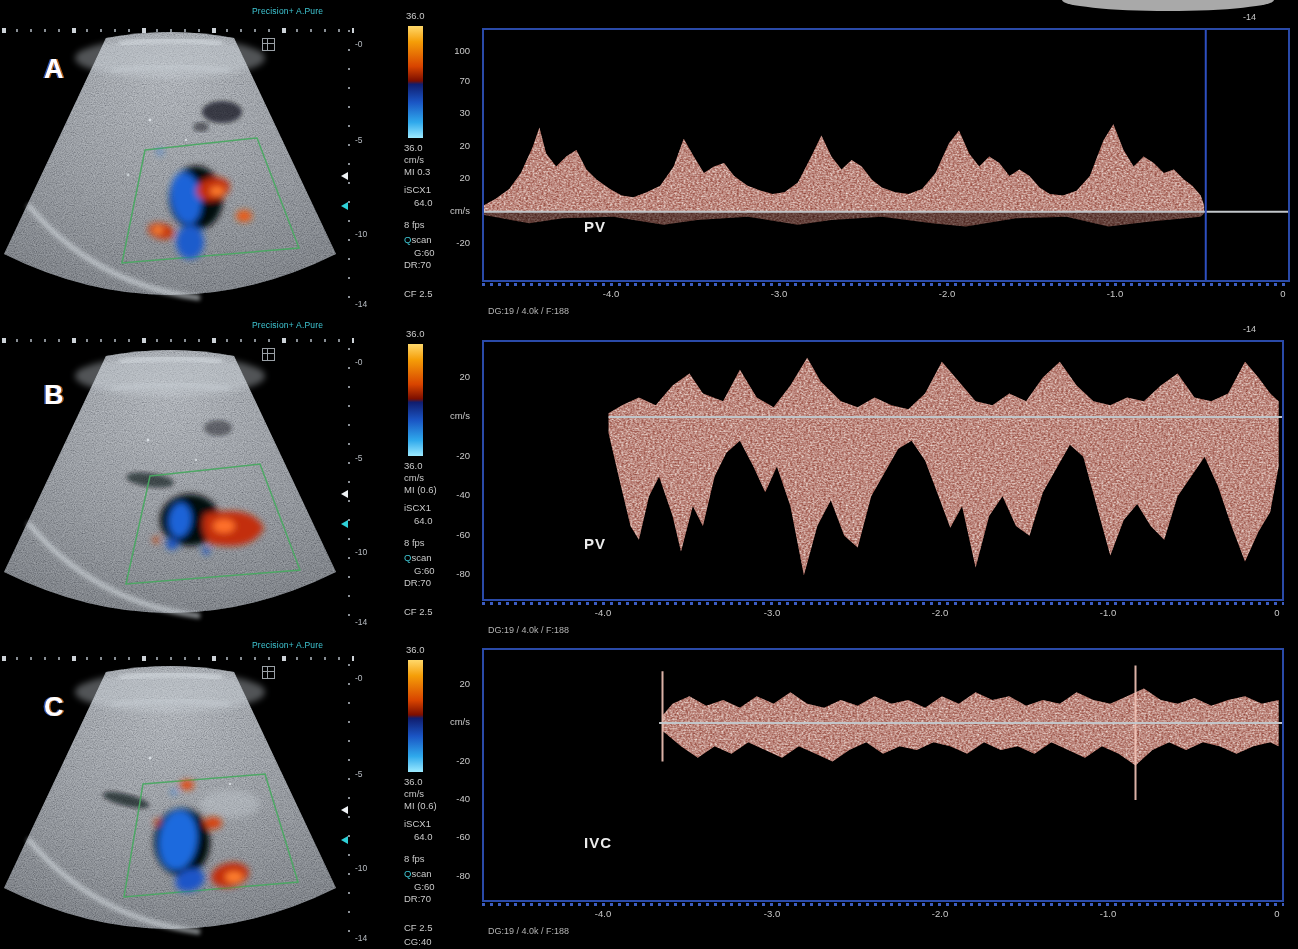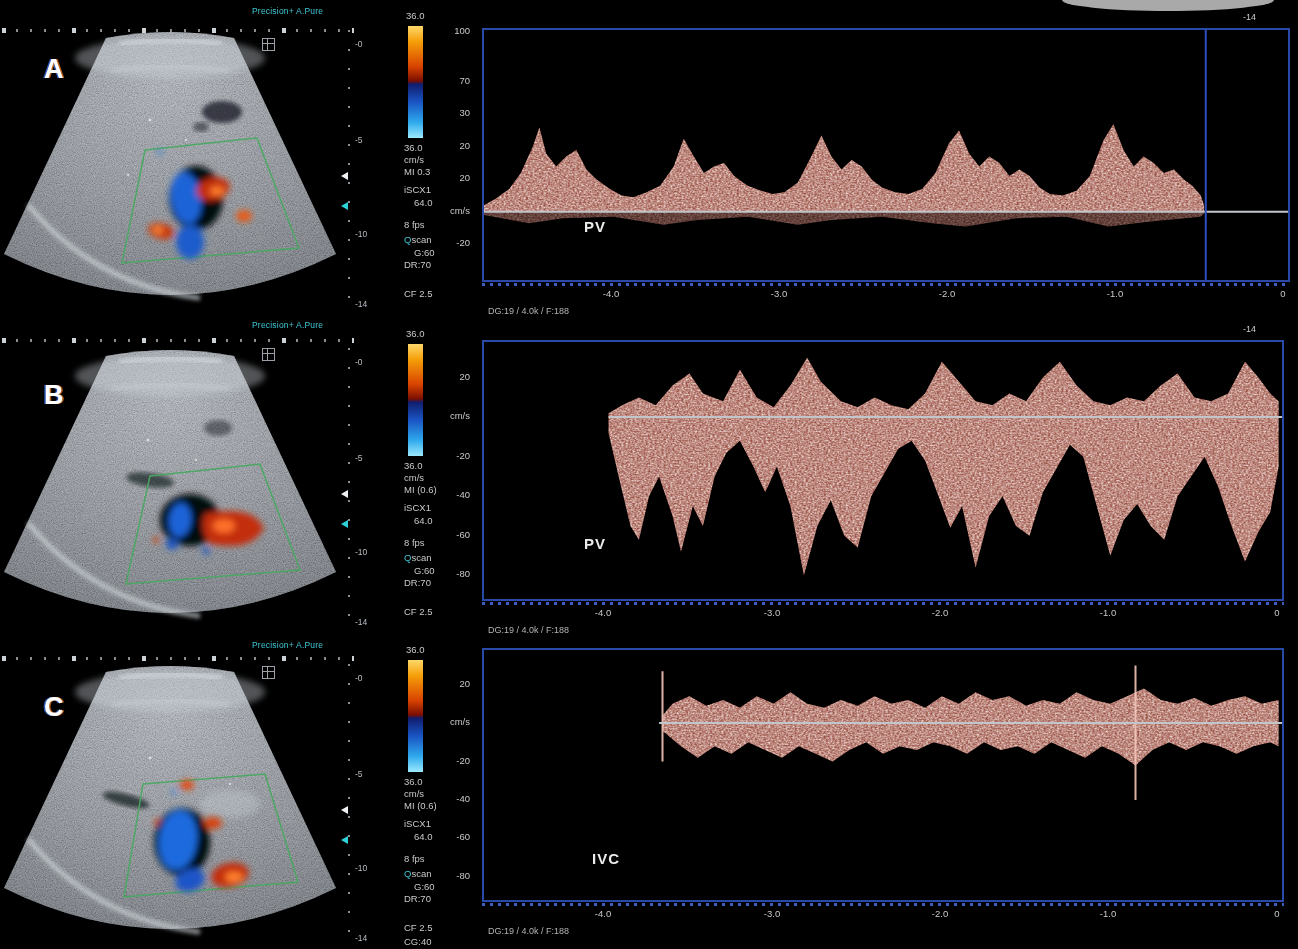--- a/index.html
+++ b/index.html
@@ -162,21 +162,21 @@
         <div class="p-line" style="top: 197px; left: 16px;">64.0</div>
         <div class="p-line" style="top: 219px;">8 fps</div>
         <div class="p-line" style="top: 234px;"><span class="cyan">Q</span>scan</div>
         <div class="p-line" style="top: 247px; left: 16px;">G:60</div>
         <div class="p-line" style="top: 259px;">DR:70</div>
         <div class="p-line" style="top: 288px;">CF 2.5</div>
       </div>
     <div class="chart-wrap">
       <div class="corner" style="top: 12px;">-14</div>
       <div class="yticks" style="top: 28px; height: 250px; left: 0px; width: 36px;">
-          <span style="top: 2px;">100</span>
+          <span style="top: 22px;">100</span>
           <span style="top: 52px;">70</span>
           <span style="top: 84px;">30</span>
           <span style="top: 117px;">20</span>
           <span style="top: 149px;">20</span>
           <span style="top: 182px;">cm/s</span>
           <span style="top: 214px;">-20</span>
         </div>
       <div class="chart-box" style="left: 42px; top: 28px; width: 804px; height: 250px;">
         <svg class="spec" preserveAspectRatio="none" viewBox="0 0 804 250" width="804" height="250">
           <path fill="#6e1f12" d="M0.0,181.8L0.0,175.3L11.7,168.8L25.2,159.1L36.9,142.9L48.7,116.9L55.4,97.4L62.1,123.4L72.2,136.4L82.2,126.6L92.3,120.1L102.4,139.6L112.5,149.4L125.9,159.1L137.6,165.6L149.4,167.2L162.8,162.3L176.2,155.8L189.7,136.4L199.7,108.8L209.8,126.6L219.9,142.9L230.0,136.4L240.0,133.1L250.1,146.1L263.5,155.8L277.0,160.7L288.7,164.0L300.5,162.3L313.9,152.6L327.3,126.6L337.4,105.5L347.4,126.6L357.5,139.6L367.6,129.9L377.7,136.4L387.7,149.4L397.8,157.5L411.2,162.3L424.7,164.0L438.1,159.1L451.5,142.9L464.9,113.6L475.0,100.6L485.1,123.4L495.2,136.4L505.2,126.6L515.3,133.1L525.4,146.1L535.4,139.6L545.5,146.1L555.6,157.5L565.7,164.0L579.1,165.6L592.5,160.7L605.9,146.1L619.4,110.4L629.4,94.2L639.5,120.1L649.6,136.4L659.6,126.6L669.7,133.1L679.8,142.9L689.9,139.6L699.9,149.4L708.3,155.8L716.7,165.6L720.1,175.3L720.1,181.8Z"></path>
@@ -391,21 +391,21 @@
           <path fill="#6e1f12" d="M178.5,73.1L178.5,65.4L188.6,53.8L205.4,46.2L222.2,55.8L239.1,50.0L255.9,57.7L272.7,46.2L289.6,53.8L306.4,42.3L323.2,53.8L340.1,57.7L356.9,50.0L373.7,55.8L390.6,46.2L407.4,53.8L424.3,50.0L441.1,57.7L457.9,46.2L474.8,53.8L491.6,42.3L508.4,50.0L525.3,46.2L542.1,55.8L558.9,50.0L575.8,53.8L592.6,42.3L609.4,50.0L626.3,53.8L643.1,46.2L659.9,38.5L676.8,50.0L693.6,53.8L710.5,48.1L727.3,55.8L744.1,50.0L761.0,46.2L777.8,53.8L794.6,50.0L794.6,73.1Z"></path>
           <path fill="#6e1f12" d="M178.5,73.1L178.5,80.8L197.0,96.2L213.8,107.7L230.6,96.2L247.5,103.8L264.3,92.3L281.2,100.0L298.0,107.7L314.8,96.2L331.7,103.8L348.5,111.5L365.3,100.0L382.2,92.3L399.0,103.8L415.8,96.2L432.7,100.0L449.5,92.3L466.3,96.2L483.2,103.8L500.0,92.3L516.8,100.0L533.7,96.2L550.5,103.8L567.4,92.3L584.2,100.0L601.0,107.7L617.9,96.2L634.7,103.8L651.5,115.4L668.4,100.0L685.2,92.3L702.0,100.0L718.9,92.3L735.7,96.2L752.5,103.8L769.4,96.2L786.2,92.3L794.6,96.2L794.6,73.1Z" opacity="1"></path>
           <g filter="url(#sp-pink)">
             <path fill="#fff" d="M178.5,73.1L178.5,65.4L188.6,53.8L205.4,46.2L222.2,55.8L239.1,50.0L255.9,57.7L272.7,46.2L289.6,53.8L306.4,42.3L323.2,53.8L340.1,57.7L356.9,50.0L373.7,55.8L390.6,46.2L407.4,53.8L424.3,50.0L441.1,57.7L457.9,46.2L474.8,53.8L491.6,42.3L508.4,50.0L525.3,46.2L542.1,55.8L558.9,50.0L575.8,53.8L592.6,42.3L609.4,50.0L626.3,53.8L643.1,46.2L659.9,38.5L676.8,50.0L693.6,53.8L710.5,48.1L727.3,55.8L744.1,50.0L761.0,46.2L777.8,53.8L794.6,50.0L794.6,73.1Z"></path>
             <path fill="#fff" d="M178.5,73.1L178.5,80.8L197.0,96.2L213.8,107.7L230.6,96.2L247.5,103.8L264.3,92.3L281.2,100.0L298.0,107.7L314.8,96.2L331.7,103.8L348.5,111.5L365.3,100.0L382.2,92.3L399.0,103.8L415.8,96.2L432.7,100.0L449.5,92.3L466.3,96.2L483.2,103.8L500.0,92.3L516.8,100.0L533.7,96.2L550.5,103.8L567.4,92.3L584.2,100.0L601.0,107.7L617.9,96.2L634.7,103.8L651.5,115.4L668.4,100.0L685.2,92.3L702.0,100.0L718.9,92.3L735.7,96.2L752.5,103.8L769.4,96.2L786.2,92.3L794.6,96.2L794.6,73.1Z" opacity="1"></path>
           </g>
           <path fill="#f3c4b8" opacity="0.9" d="M177.5,21.2L179.5,21.2L179.5,111.5L177.5,111.5ZM650.5,15.4L652.5,15.4L652.5,150.0L650.5,150.0Z"></path>
           <line stroke="#c2c6ca" stroke-width="2" x1="175.08860759493666" x2="798" y1="73.07692307692308" y2="73.07692307692308"></line>
 
         </svg>
-        <div class="trace-label" style="top: 200px; margin-left: 8px;">IVC</div>
+        <div class="trace-label" style="top: 184px;">IVC</div>
       </div>
       <div class="xticks" style="top: 274px; left: 42px; width: 798px;">
           <span style="left: 121px;">-4.0</span>
           <span style="left: 290px;">-3.0</span>
           <span style="left: 458px;">-2.0</span>
           <span style="left: 626px;">-1.0</span>
           <span style="left: 795px;">0</span>
         </div>
       <div class="footer" style="top: 292px;">DG:19  / 4.0k    / F:188</div>
     </div>

